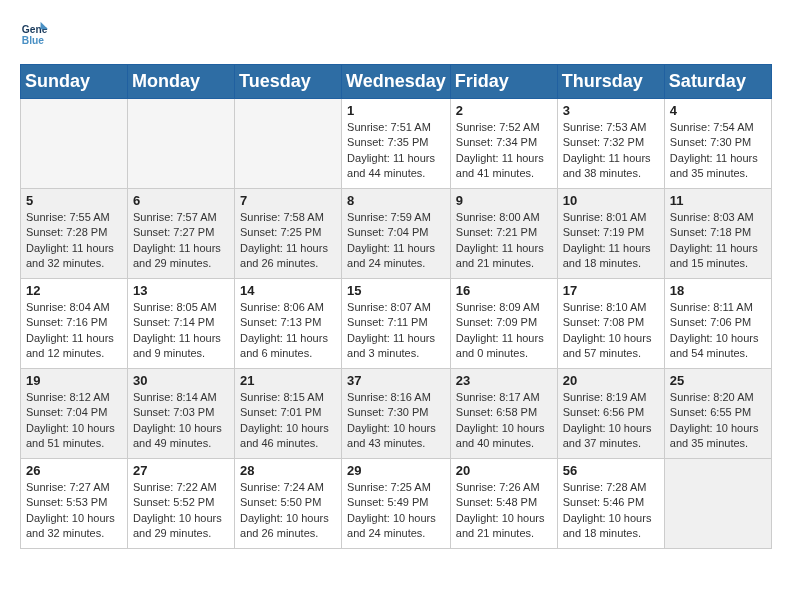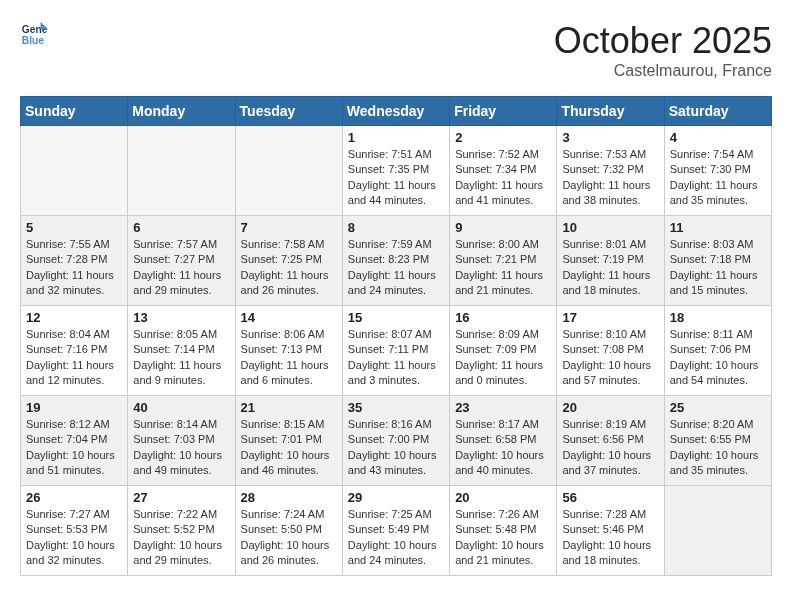--- a/index.html
+++ b/index.html
@@ -38,21 +38,21 @@
       color: #555;
     }
     .calendar {
       width: 100%;
       border-collapse: collapse;
       border: 1px solid #ccc;
     }
     .calendar th {
       background: #2e6da4;
       color: #fff;
-      font-size: 14px;
+      font-size: 18px;
       font-weight: bold;
       padding: 6px 4px;
       text-align: left;
       border: 1px solid #2060a0;
     }
     .calendar td {
       border: 1px solid #ccc;
       vertical-align: top;
       padding: 4px 5px;
       width: calc(100%/7);
@@ -83,24 +83,20 @@
 </head>
 <body>
 
 <div class="header">
   <div class="logo">
     <svg class="logo-icon" viewBox="0 0 30 30">
       <text x="2" y="14" font-size="11" font-weight="bold" fill="#1a3a5c">General</text>
       <text x="2" y="26" font-size="11" font-weight="bold" fill="#4a90c4">Blue</text>
       <polygon points="22,2 30,10 22,10" fill="#4a90c4"></polygon>
     </svg>
-  </div>
-  <div class="title-block">
-    <div class="month-title">October 2025</div>
-    <div class="location">Castelmaurou, France</div>
   </div>
 </div>
 
 <table class="calendar">
   <thead>
     <tr>
     <th>Sunday</th>
         <th>Monday</th>
         <th>Tuesday</th>
         <th>Wednesday</th>
@@ -161,21 +157,21 @@
         <td class="shaded">
           <span class="day-num">7</span>
           <div class="cell-info">Sunrise: 7:58 AM
 Sunset: 7:25 PM
 Daylight: 11 hours
 and 26 minutes.</div>
         </td>
         <td class="shaded">
           <span class="day-num">8</span>
           <div class="cell-info">Sunrise: 7:59 AM
-Sunset: 8:23 PM
+Sunset: 7:04 PM
 Daylight: 11 hours
 and 24 minutes.</div>
         </td>
         <td class="shaded">
           <span class="day-num">9</span>
           <div class="cell-info">Sunrise: 8:00 AM
 Sunset: 7:21 PM
 Daylight: 11 hours
 and 21 minutes.</div>
         </td>
@@ -247,37 +243,37 @@
       </tr>
       <tr>
         <td class="shaded">
           <span class="day-num">19</span>
           <div class="cell-info">Sunrise: 8:12 AM
 Sunset: 7:04 PM
 Daylight: 10 hours
 and 51 minutes.</div>
         </td>
         <td class="shaded">
-          <span class="day-num">40</span>
+          <span class="day-num">30</span>
           <div class="cell-info">Sunrise: 8:14 AM
 Sunset: 7:03 PM
 Daylight: 10 hours
 and 49 minutes.</div>
         </td>
         <td class="shaded">
           <span class="day-num">21</span>
           <div class="cell-info">Sunrise: 8:15 AM
 Sunset: 7:01 PM
 Daylight: 10 hours
 and 46 minutes.</div>
         </td>
         <td class="shaded">
-          <span class="day-num">35</span>
+          <span class="day-num">37</span>
           <div class="cell-info">Sunrise: 8:16 AM
-Sunset: 7:00 PM
+Sunset: 7:30 PM
 Daylight: 10 hours
 and 43 minutes.</div>
         </td>
         <td class="shaded">
           <span class="day-num">23</span>
           <div class="cell-info">Sunrise: 8:17 AM
 Sunset: 6:58 PM
 Daylight: 10 hours
 and 40 minutes.</div>
         </td>

